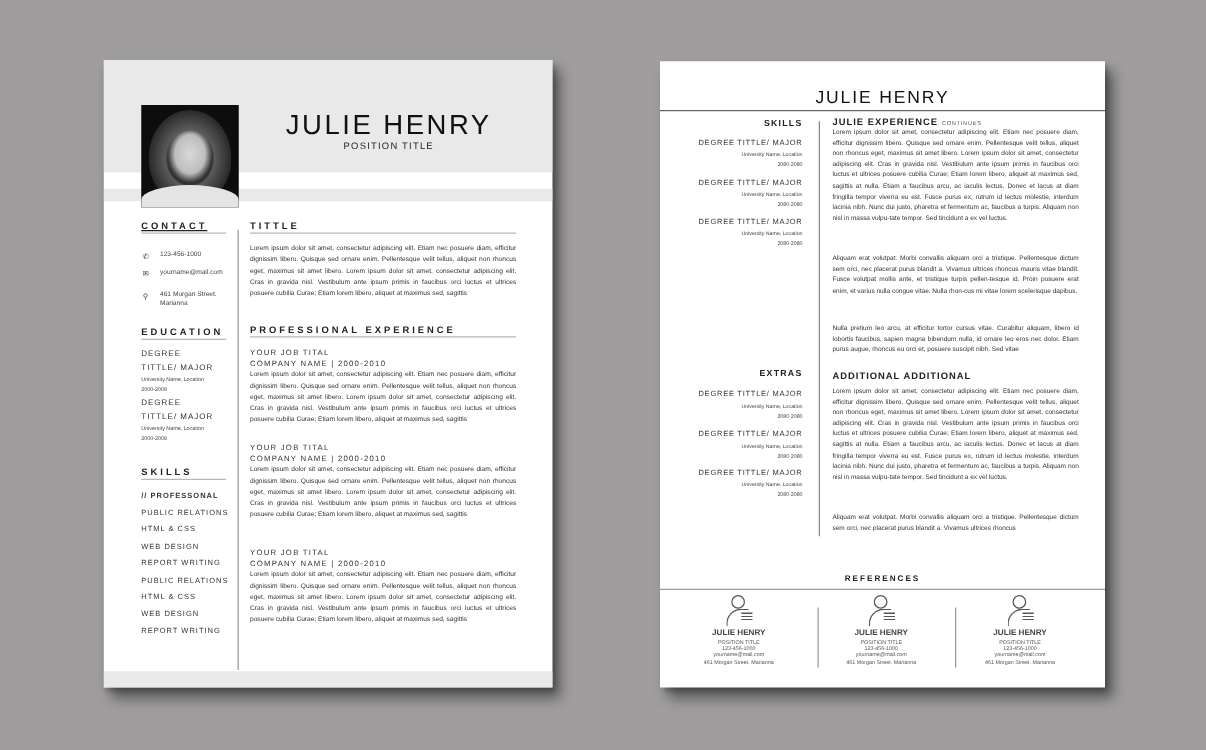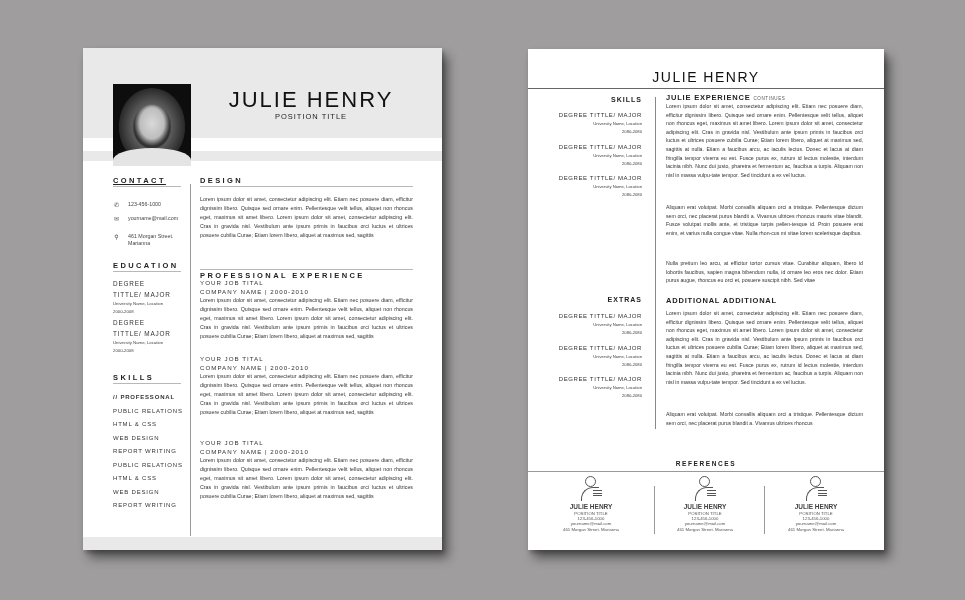--- a/index.html
+++ b/index.html
@@ -125,25 +125,25 @@
     <div>PUBLIC RELATIONS</div>
     <div>HTML &amp; CSS</div>
     <div>WEB DESIGN</div>
     <div>REPORT WRITING</div>
     <div>PUBLIC RELATIONS</div>
     <div>HTML &amp; CSS</div>
     <div>WEB DESIGN</div>
     <div>REPORT WRITING</div>
   </div>
 
-  <div class="sec-h" style="left:117px;top:128px;">DESIGN</div>
+  <div class="sec-h" style="left:117px;top:128px;">TITTLE</div>
   <div class="sec-rule" style="left:117px;top:138px;width:213px;"></div>
   <div class="body-text" style="position:absolute;left:117px;top:147px;width:213px;">Lorem ipsum dolor sit amet, consectetur adipiscing elit. Etiam nec posuere diam, efficitur dignissim libero. Quisque sed ornare enim. Pellentesque velit tellus, aliquet non rhoncus eget,  maximus sit amet libero. Lorem ipsum dolor sit amet, consectetur adipiscing elit. Cras in gravida nisl. Vestibulum ante ipsum primis in faucibus orci luctus et ultrices posuere cubilia Curae; Etiam lorem libero, aliquet at maximus sed, sagittis</div>
 
-  <div class="sec-h" style="left:117px;top:223px;">PROFESSIONAL EXPERIENCE</div>
+  <div class="sec-h" style="left:117px;top:211px;">PROFESSIONAL EXPERIENCE</div>
   <div class="sec-rule" style="left:117px;top:221px;width:213px;"></div>
 
   <div style="position:absolute;left:117px;top:230px;width:213px;">
     <div class="job-t">YOUR JOB TITAL</div>
     <div class="job-t">COMPANY NAME | 2000-2010</div>
     <div class="body-text">Lorem ipsum dolor sit amet, consectetur adipiscing elit. Etiam nec posuere diam, efficitur dignissim libero. Quisque sed ornare enim. Pellentesque velit tellus, aliquet non rhoncus eget,  maximus sit amet libero. Lorem ipsum dolor sit amet, consectetur adipiscing elit. Cras in gravida nisl. Vestibulum ante ipsum primis in faucibus orci luctus et ultrices posuere cubilia Curae; Etiam lorem libero, aliquet at maximus sed, sagittis</div>
   </div>
   <div style="position:absolute;left:117px;top:306px;width:213px;">
     <div class="job-t">YOUR JOB TITAL</div>
     <div class="job-t">COMPANY NAME | 2000-2010</div>

